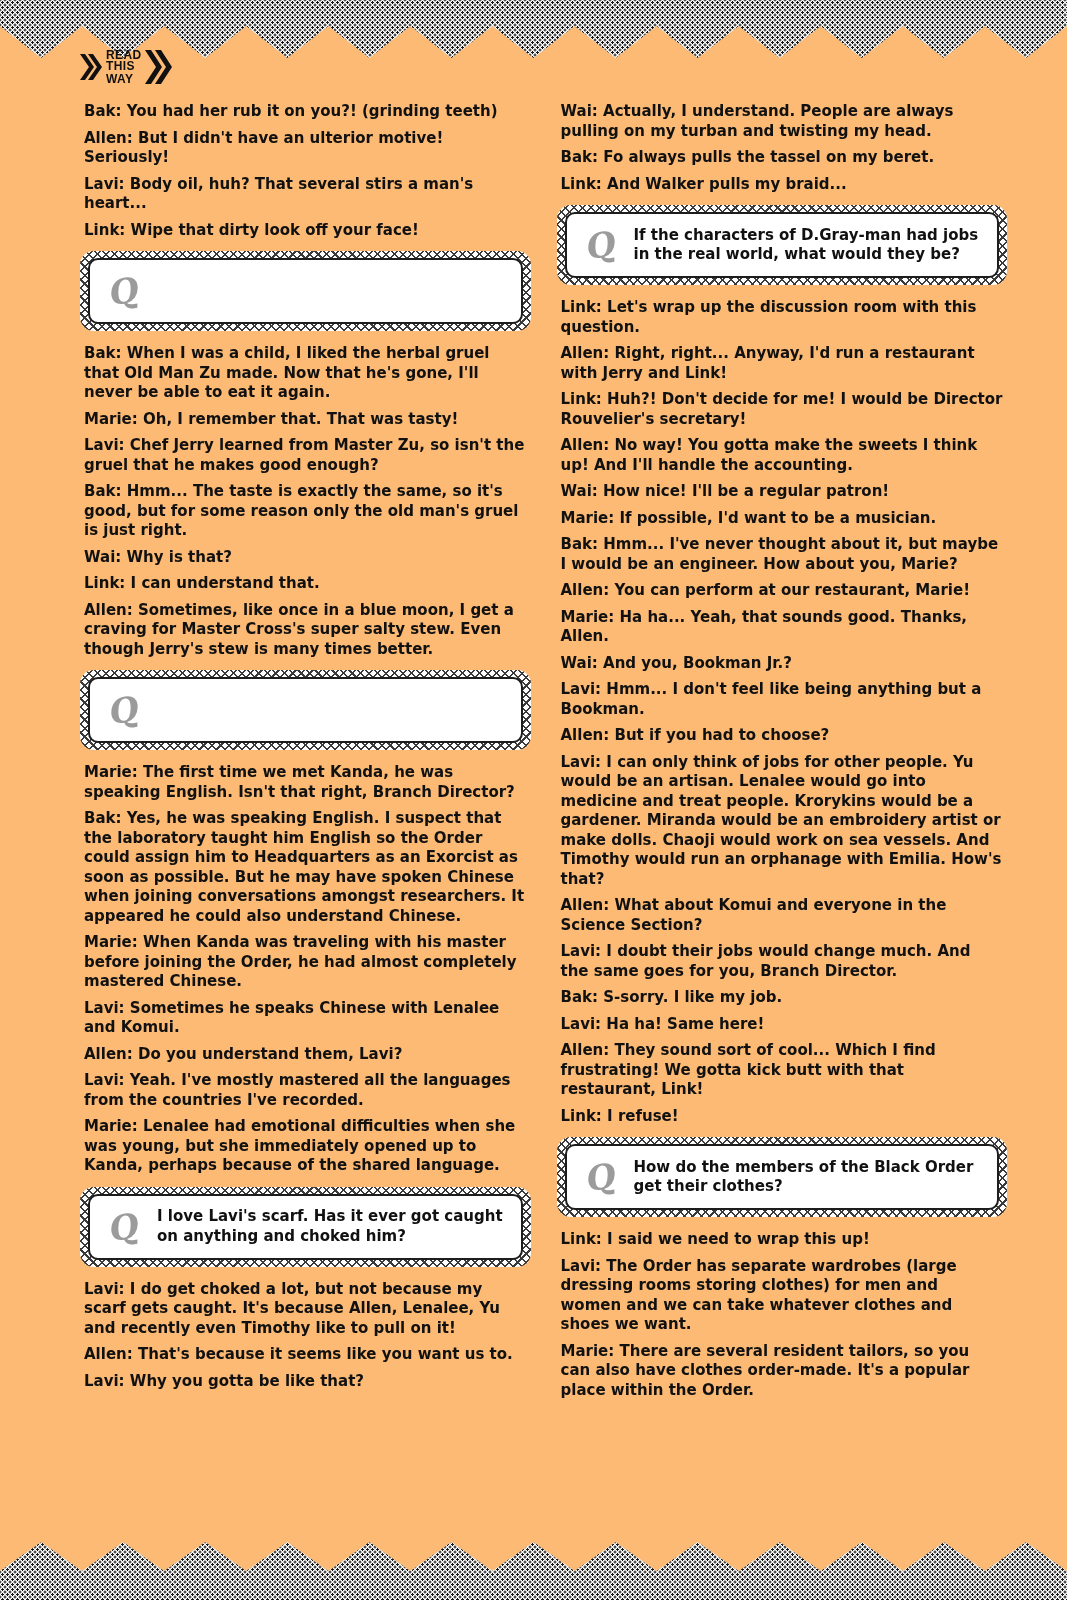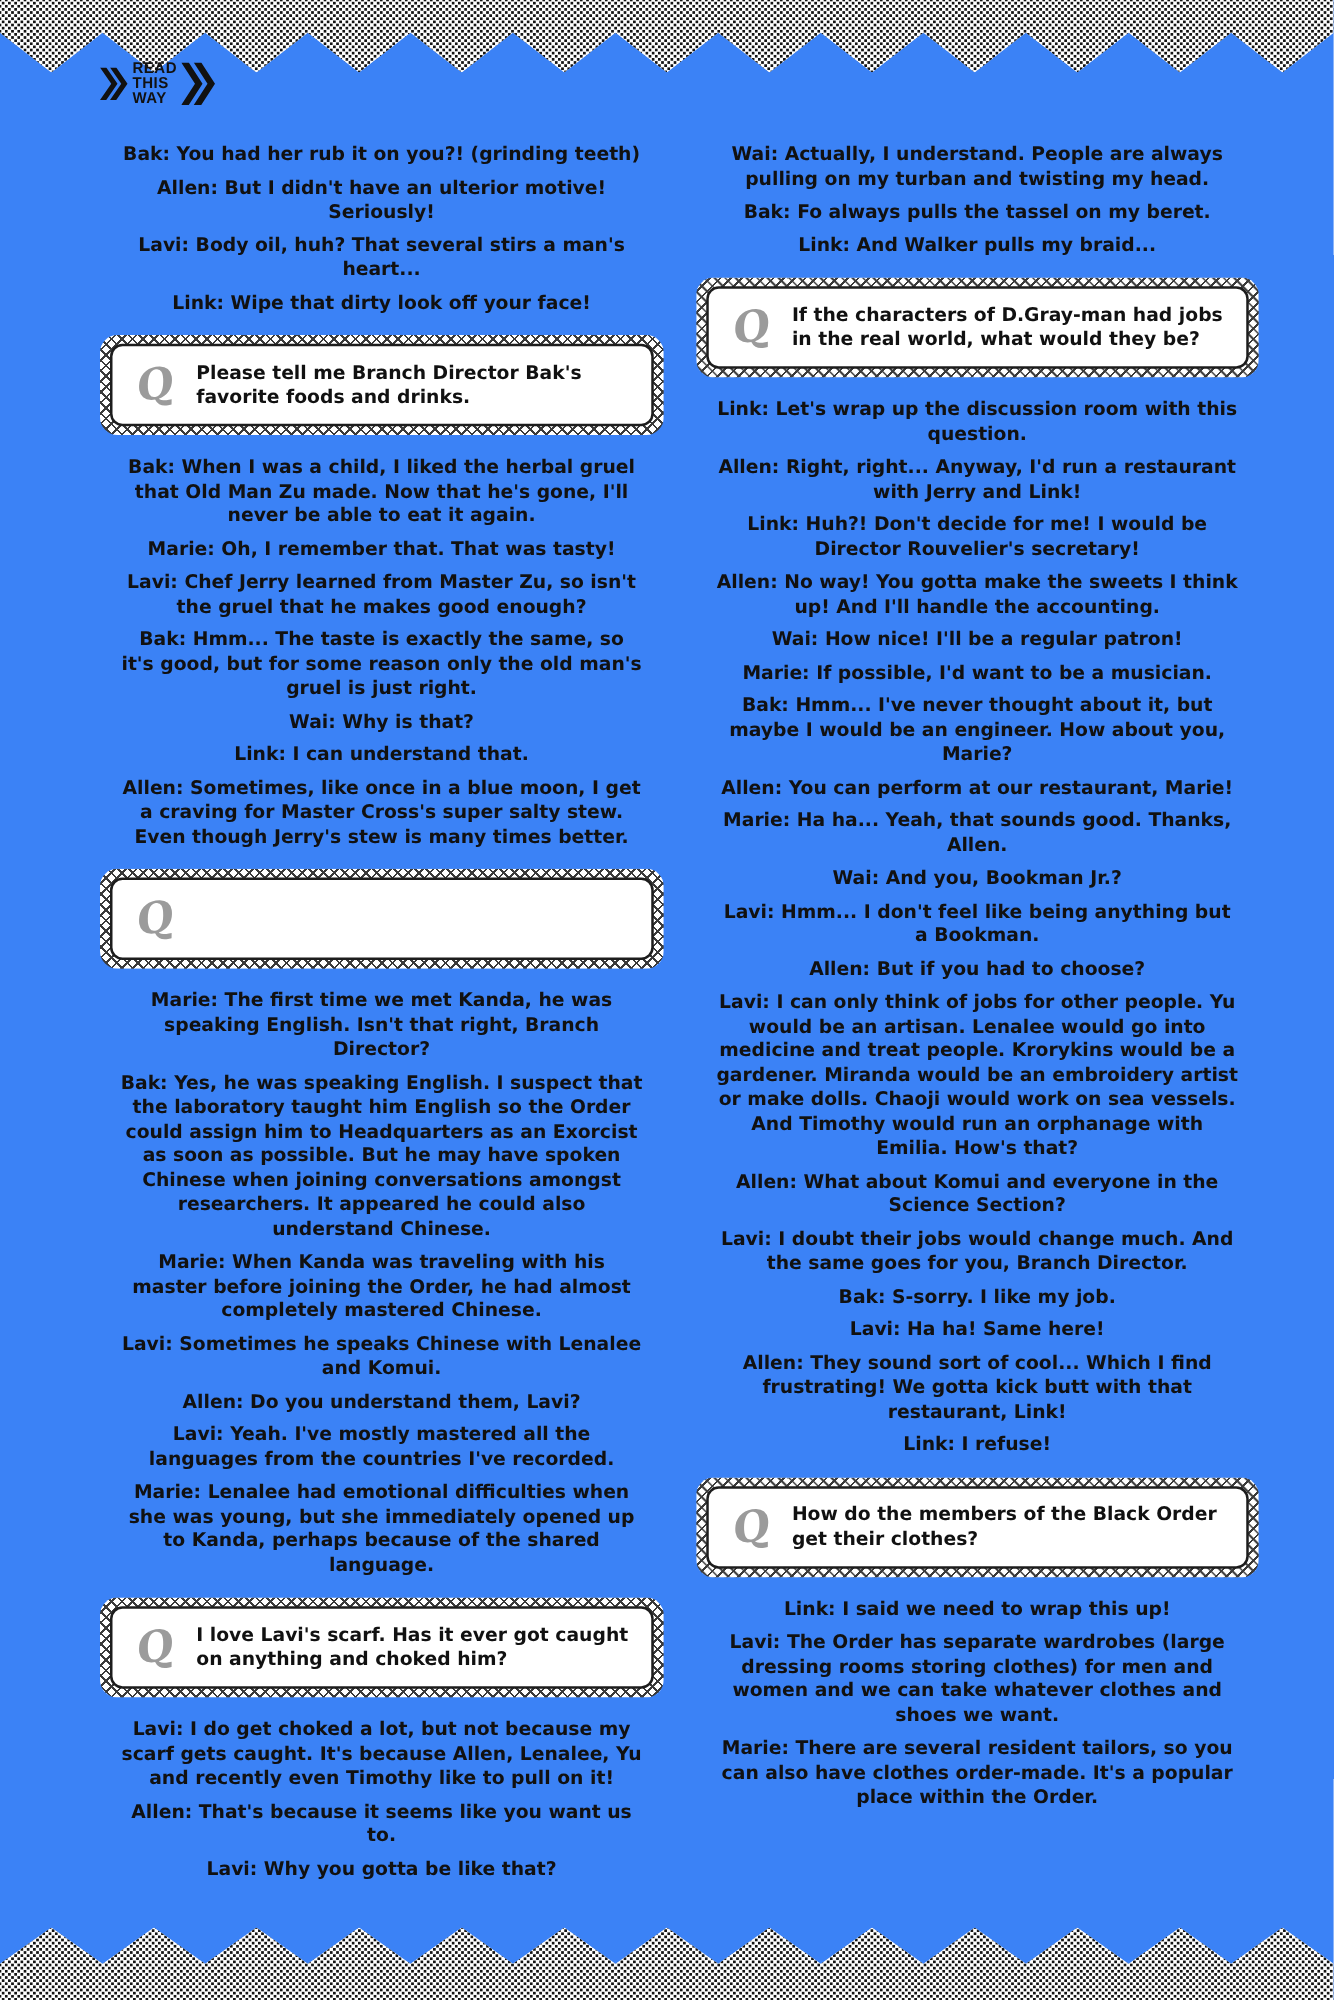--- a/index.html
+++ b/index.html
@@ -1,17 +1,17 @@
 <!DOCTYPE html>
 <html><head>
 <meta charset="utf-8">
 <style>
   html,body { margin:0; padding:0; background:#fff; }
   .page {
-    position:relative; width:1067px; height:1600px; background:#3b82f6;
+    position:relative; width:1067px; height:1600px; background:#fdba74;
     color:#111; font-family:"DejaVu Sans", sans-serif; font-weight:bold;
     overflow:hidden;
   }
   
   .halftone {
     background-color:#fff;
     background-image:
       radial-gradient(circle, #141414 1.15px, transparent 1.4px),
       radial-gradient(circle, #141414 1.15px, transparent 1.4px);
     background-size:5px 5px;
@@ -30,21 +30,21 @@
   .marker svg { display:block; }
   .marker-text {
     font-family:"Liberation Sans", sans-serif; font-weight:bold;
     font-size:12px; line-height:0.95; letter-spacing:0.4px;
     transform:scaleY(1.05); text-align:left;
   }
   .columns { display:flex; gap:26px; align-items:flex-start; }
   .column { flex:1 1 0; font-size:15px; line-height:1.3; }
   .line { margin:0 0 7px 0; }
   .speaker { margin-right:0.35em; }
-  .dialogue-block { margin:16px;text-align:center; }
+  .dialogue-block { margin:4px; }
   
   .qbox-outer {
     margin:11px 0 13px 0;
     padding:7px 8px;
     border-radius:14px;
     background-color:#fff;
     background-image:
       repeating-linear-gradient(45deg, #3a3a3a 0 1.5px, transparent 1.5px 6px),
       repeating-linear-gradient(-45deg, #3a3a3a 0 1.5px, transparent 1.5px 6px);
   }
@@ -96,21 +96,20 @@
   <p class="line"><span class="speaker">Allen:</span><span class="dialogue-text">But I didn't have an ulterior motive! Seriously!</span></p>
 
   <p class="line"><span class="speaker">Lavi:</span><span class="dialogue-text">Body oil, huh? That several stirs a man's heart...</span></p>
 
   <p class="line"><span class="speaker">Link:</span><span class="dialogue-text">Wipe that dirty look off your face!</span></p>
 </div>
 
   <div class="qbox-outer">
     <div class="qbox">
       <span class="qicon">Q</span>
-      <span class="qtext">Please tell me Branch Director Bak's favorite foods and drinks.</span>
     </div>
   </div>
 
   <div class="dialogue-block">
   <p class="line"><span class="speaker">Bak:</span><span class="dialogue-text">When I was a child, I liked the herbal gruel that Old Man Zu made. Now that he's gone, I'll never be able to eat it again.</span></p>
 
   <p class="line"><span class="speaker">Marie:</span><span class="dialogue-text">Oh, I remember that. That was tasty!</span></p>
 
   <p class="line"><span class="speaker">Lavi:</span><span class="dialogue-text">Chef Jerry learned from Master Zu, so isn't the gruel that he makes good enough?</span></p>
 

